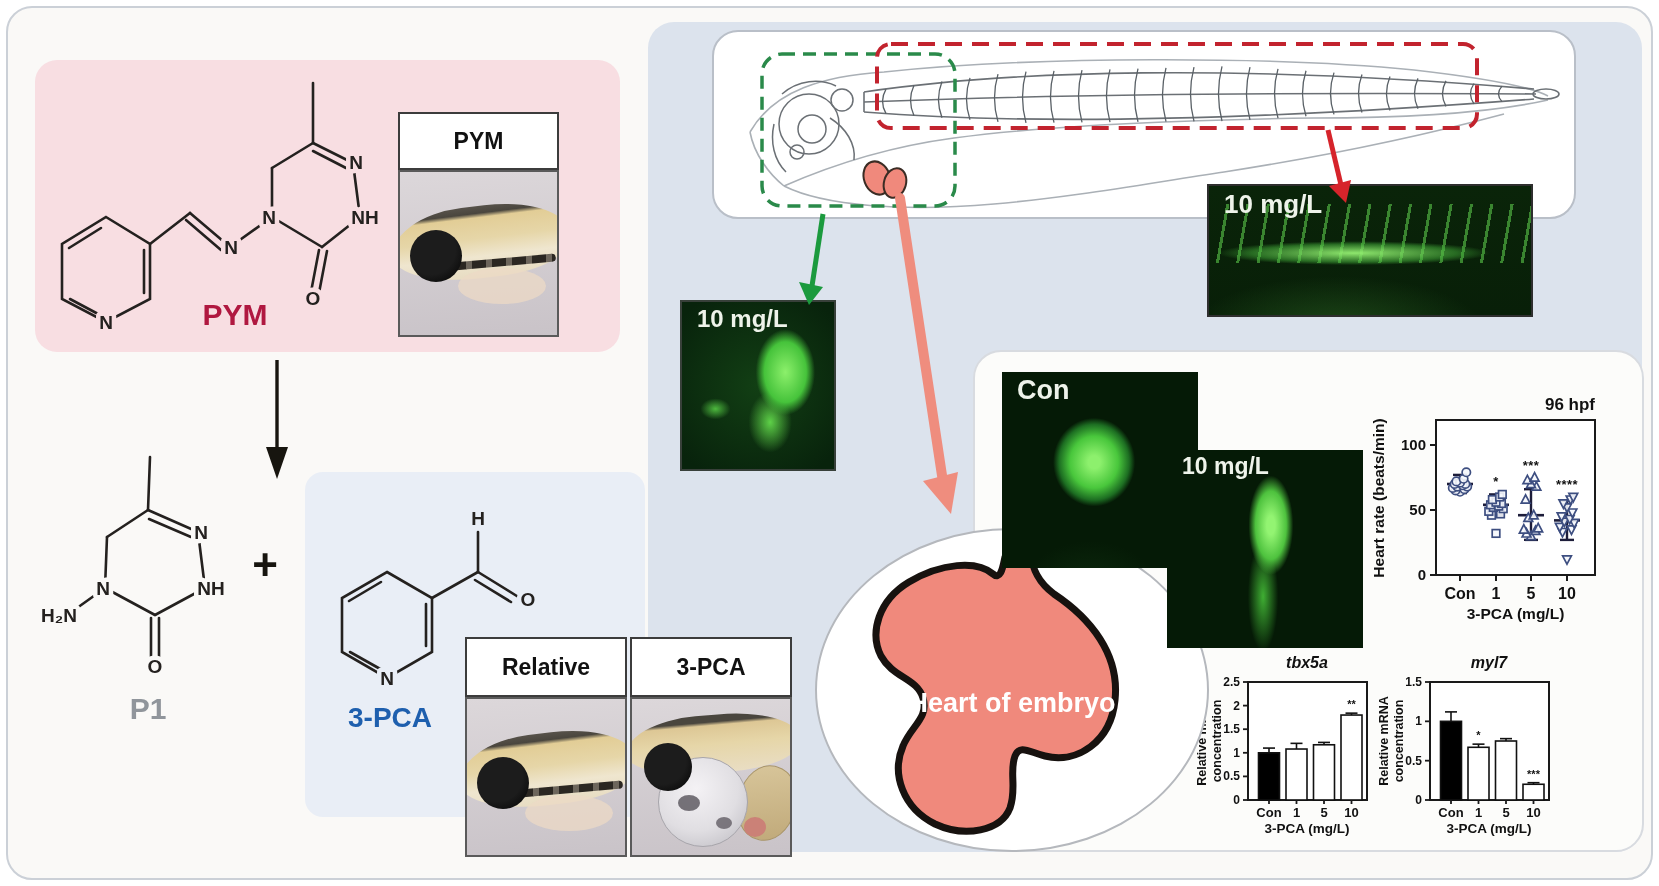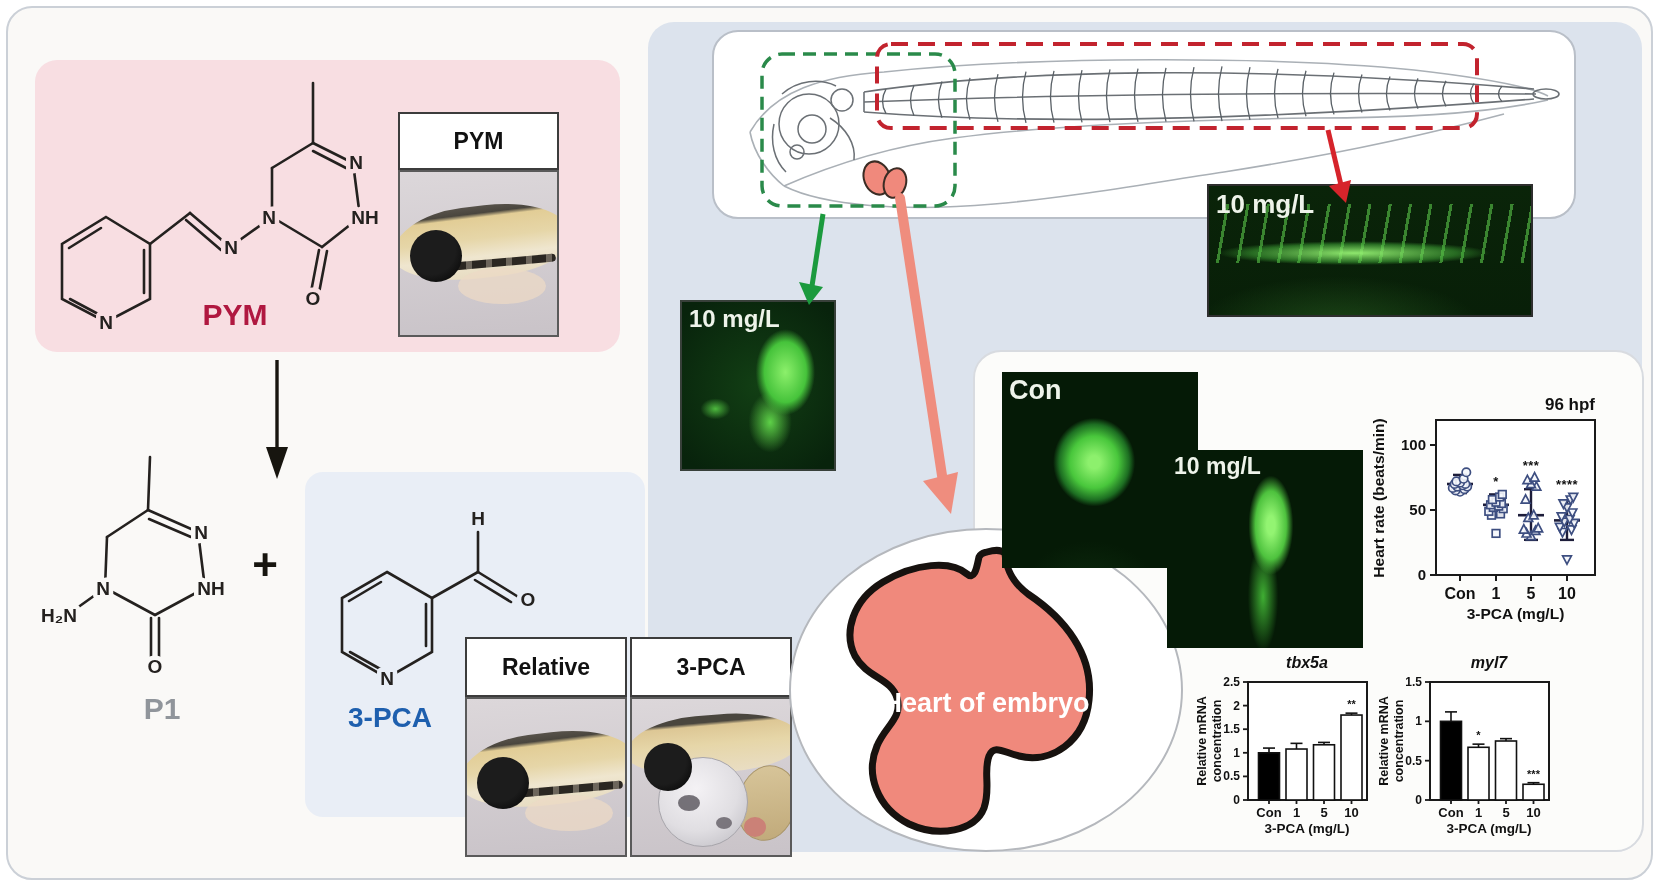--- a/index.html
+++ b/index.html
@@ -18,21 +18,21 @@
   svg{display:block;}
   .mol{z-index:10;}
   .atom{font-family:"Liberation Sans","DejaVu Sans",sans-serif;font-weight:bold;font-size:19px;
         fill:#24211f;text-anchor:middle;paint-order:stroke;stroke-linejoin:round;stroke-width:9px;}
   .halo-pink{stroke:#f8dee2;}
   .halo-bg{stroke:#faf9f7;}
   .halo-blue{stroke:#e9eef6;}
   .bond{stroke:#24211f;stroke-width:2.6;fill:none;stroke-linecap:round;}
   .mol-name{z-index:11;font-weight:bold;text-align:center;}
   #pym-name{left:175px;top:298px;width:120px;font-size:30px;color:#b01840;}
-  #p1-name{left:122px;top:692px;width:80px;font-size:30px;color:#90959b;}
+  #p1-name{left:108px;top:692px;width:80px;font-size:30px;color:#90959b;}
   #pca-name{left:330px;top:702px;width:120px;font-size:28px;color:#1e5fae;}
   #plus-sign{left:243px;top:540px;width:44px;font-size:44px;font-weight:bold;color:#17150f;
        text-align:center;z-index:11;}
   .photo-tag{background:#ffffff;border:2px solid #3c3c3c;display:flex;align-items:center;
        justify-content:center;font-weight:bold;font-size:23px;color:#111;z-index:15;}
   .photo{border:2px solid #5a5a5a;background:linear-gradient(175deg,#dcd7da,#c9c3c8);
        overflow:hidden;z-index:15;}
   .e-body{position:absolute;left:-8px;top:34px;width:176px;height:72px;transform:rotate(-7deg);
        border-radius:48% 52% 45% 55% / 65% 55% 45% 50%;
        background:linear-gradient(180deg,#57524a 0,#4a463e 10%,#e2cd96 16%,#e6d6a8 45%,#efe6cf 70%,#e7dcc2 100%);}
@@ -51,21 +51,21 @@
        background:radial-gradient(circle at 42% 35%,#f4f2f5,#e0dee2 55%,#c2c0c6 90%);
        border:1px solid #a7a5ab;}
   .e-spot1{position:absolute;left:46px;top:96px;width:22px;height:16px;border-radius:50%;
        background:#56525a;opacity:.8;}
   .e-spot2{position:absolute;left:84px;top:118px;width:16px;height:12px;border-radius:50%;
        background:#615d64;opacity:.8;}
   .e-yolk{position:absolute;left:106px;top:66px;width:56px;height:74px;border-radius:48%;
        transform:rotate(14deg);background:linear-gradient(160deg,#d9c79c,#bfa878);border:1px solid #a99568;}
   .e-red{position:absolute;left:112px;top:118px;width:22px;height:20px;border-radius:50%;background:#cb8177;}
   .fluor{overflow:hidden;z-index:35;}
-  .img-label{position:absolute;top:3px;left:7px;color:#eef3ea;font-weight:bold;z-index:2;}
+  .img-label{position:absolute;top:3px;left:15px;color:#eef3ea;font-weight:bold;z-index:2;}
   #head-fluor{left:680px;top:300px;width:152px;height:167px;border:2px solid #38403a;background:
      radial-gradient(38px 55px at 68% 42%, #8cf06b, #46c33b 55%, rgba(10,60,14,0) 78%),
      radial-gradient(30px 42px at 58% 72%, #5ed148, rgba(20,90,20,0) 72%),
      radial-gradient(20px 14px at 22% 64%, #4db93e, rgba(0,0,0,0) 75%),
      radial-gradient(120px 120px at 50% 50%, #123f14, #08230c 85%) #08230c;}
   #head-fluor .img-label{font-size:24px;}
   #tail-fluor{left:1207px;top:184px;width:322px;height:129px;border:2px solid #2e2e2e;
      background-image:
        radial-gradient(170px 15px at 45% 52%, rgba(150,242,115,.95), rgba(70,180,60,.5) 60%, rgba(0,0,0,0) 80%),
        repeating-linear-gradient(100deg, rgba(0,0,0,0) 0 17px, rgba(98,214,80,.55) 17px 20px),
@@ -75,21 +75,21 @@
      background-position:0 0,0 26%,0 0,0 0;background-repeat:no-repeat;}
   #tail-fluor .img-label{font-size:26px;}
   #heart-con-img{left:1002px;top:372px;width:196px;height:196px;background:
      radial-gradient(50px 54px at 47% 46%, #8df06d 12%, #49c73c 48%, #1d6e22 70%, rgba(6,28,8,0) 82%),
      radial-gradient(95px 70px at 45% 112%, #0d2b0e, rgba(0,0,0,0) 72%) #051a06;}
   #heart-con-img .img-label{font-size:27px;}
   #heart10-img{left:1167px;top:450px;width:196px;height:198px;background:
      radial-gradient(28px 62px at 53% 38%, #93f472 15%, #4ec23e 55%, rgba(10,40,10,0) 80%),
      radial-gradient(20px 72px at 49% 74%, #3fae33, rgba(0,0,0,0) 76%) #051a06;}
   #heart10-img .img-label{font-size:23px;}
-  #heart-circle{left:789px;top:528px;width:390px;height:320px;border-radius:50%;background:#ffffff;
+  #heart-circle{left:815px;top:528px;width:390px;height:320px;border-radius:50%;background:#ffffff;
      border:2px solid #b5b8bd;z-index:30;}
   .chart{z-index:25;}
   #chart-scatter{left:1368px;top:383px;width:292px;height:250px;}
   #chart-tbx{left:1193px;top:648px;width:192px;height:190px;}
   #chart-myl{left:1375px;top:648px;width:192px;height:190px;}
   #arrows-overlay{left:0;top:0;width:1659px;height:886px;z-index:50;pointer-events:none;}
 </style>
 </head>
 <body>
 

